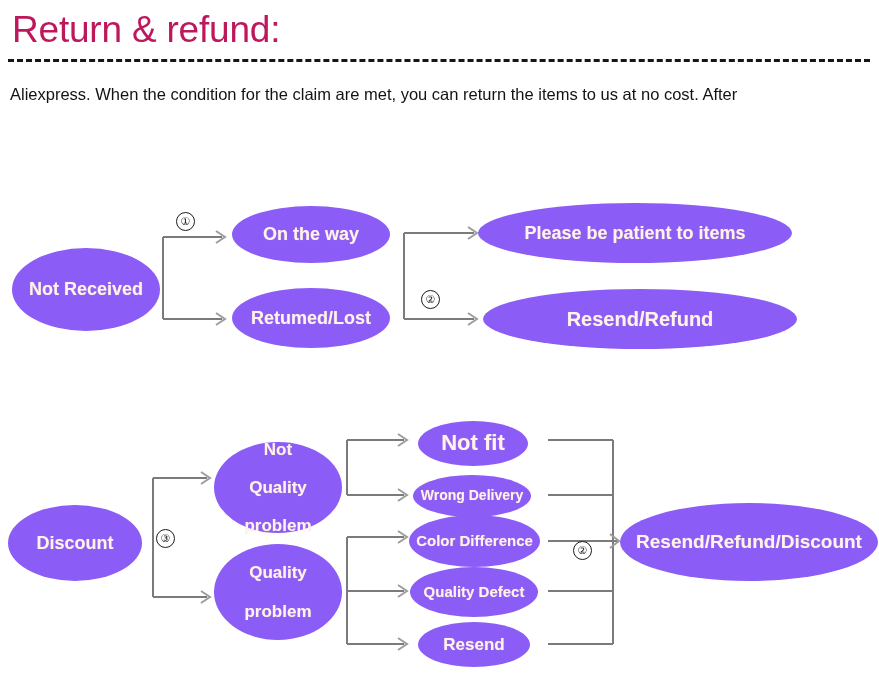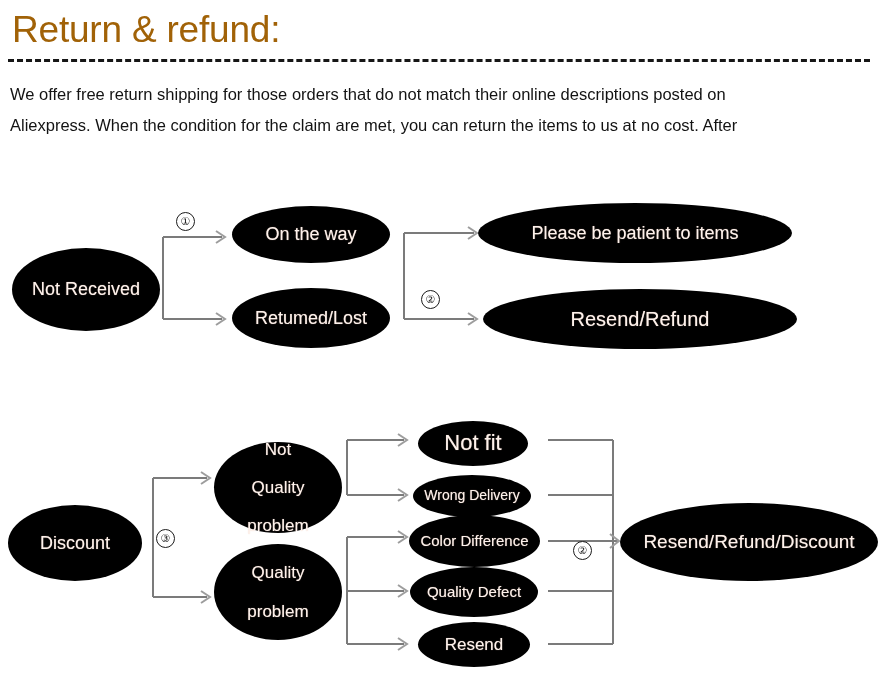--- a/index.html
+++ b/index.html
@@ -20,21 +20,21 @@
     overflow: hidden;
   }
 
   
   .page-title {
     position: absolute;
     left: 12px;
     top: 8px;
     font-size: 37px;
     line-height: 44px;
-    color: #a16207;
+    color: #be185d;
     font-family: "Liberation Sans", sans-serif;
     font-weight: 400;
     letter-spacing: -0.2px;
     white-space: nowrap;
   }
   .divider {
     position: absolute;
     left: 8px;
     top: 59px;
     width: 862px;
@@ -56,28 +56,28 @@
   .intro .ln { display: block; white-space: nowrap; }
 
   
   .flow {
     position: absolute;
     left: 0;
   }
   .ellipse {
     position: absolute;
     border-radius: 50%;
-    background: #000000;
+    background: #8b5cf6;
     color: #fdf2ec;
     display: flex;
     align-items: center;
     justify-content: center;
     text-align: center;
     font-family: "Liberation Sans", sans-serif;
-    font-weight: 400;
+    font-weight: 700;
     box-sizing: border-box;
     line-height: 1.12;
     text-shadow: 0 0 1px rgba(238,195,179,0.6);
   }
   .ellipse span { display: block; padding: 0 4px; }
 
   .circnum {
     position: absolute;
     width: 19px;
     height: 19px;
@@ -103,21 +103,20 @@
 </style>
 </head>
 <body>
 
 <div id="page">
 
   <div class="page-title">Return &amp; refund:</div>
   <div class="divider"></div>
 
   <div class="intro">
-    <span class="ln">We offer free return shipping for  those orders that do not  match their online descriptions  posted on</span>
     <span class="ln">Aliexpress. When the condition for the claim are met, you can return the items to us at no cost. After</span>
   </div>
 
   <div class="flow" style="left:0px; top:195px; width:879px; height:160px;">
 
     <svg class="conn" style="left:0; top:0; width:879px; height:160px;" viewBox="0 0 879 160">
 
       <polyline points="163,42 163,124"></polyline>
       <line x1="163" y1="42" x2="222" y2="42"></line>
       <line x1="163" y1="124" x2="222" y2="124"></line>

